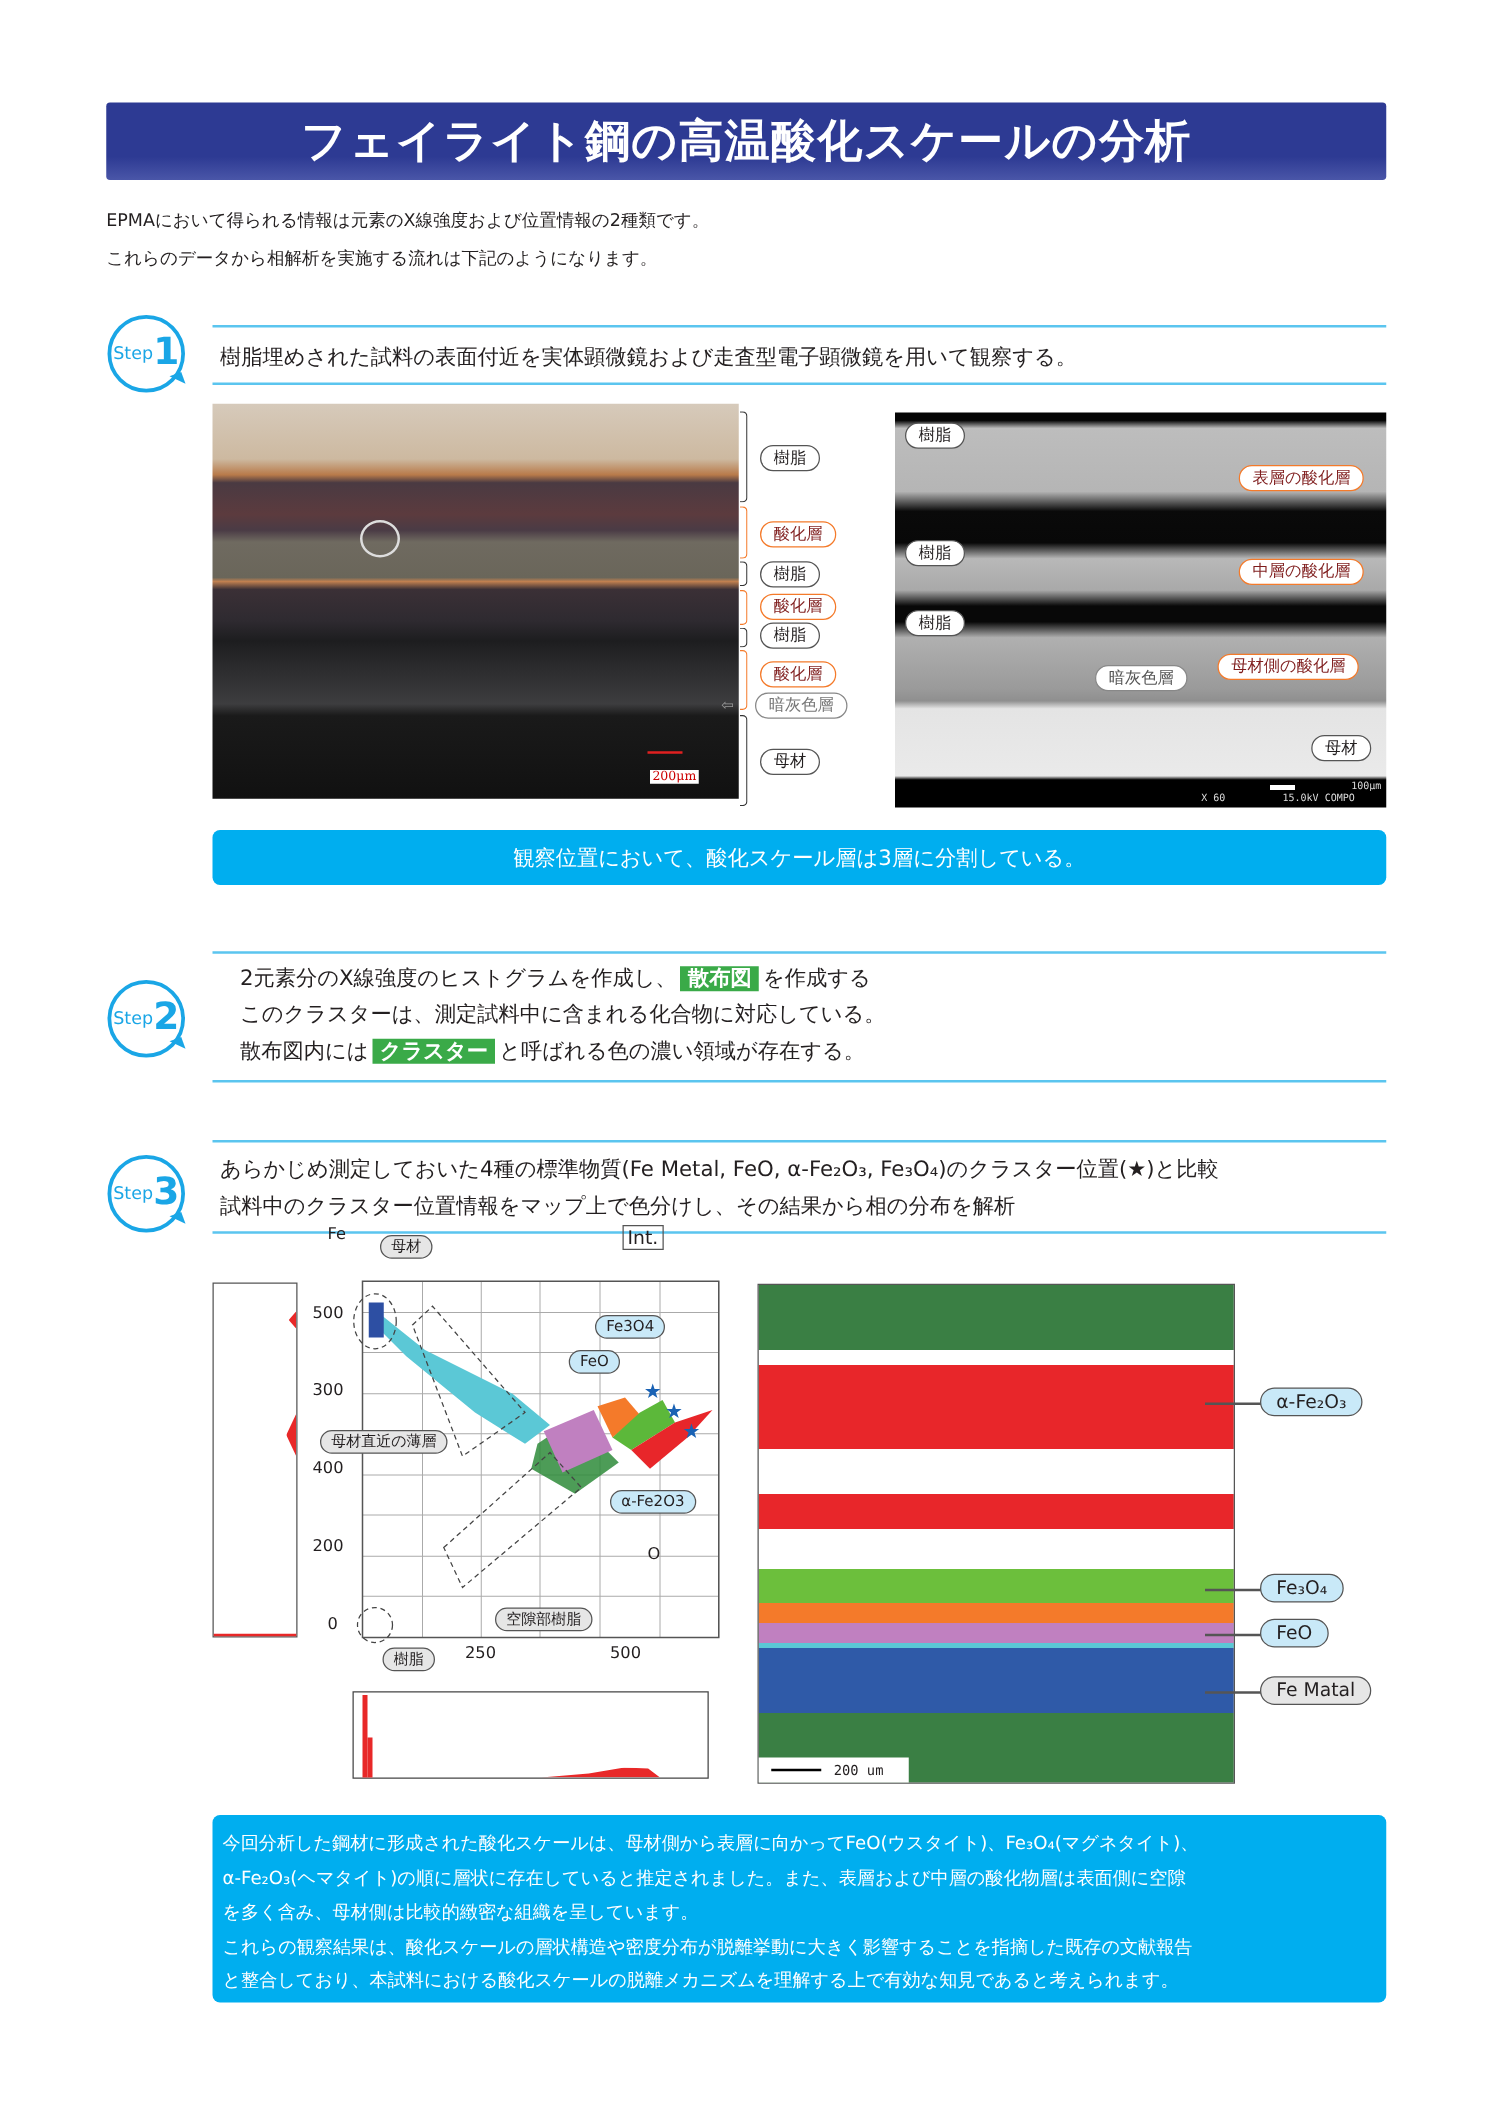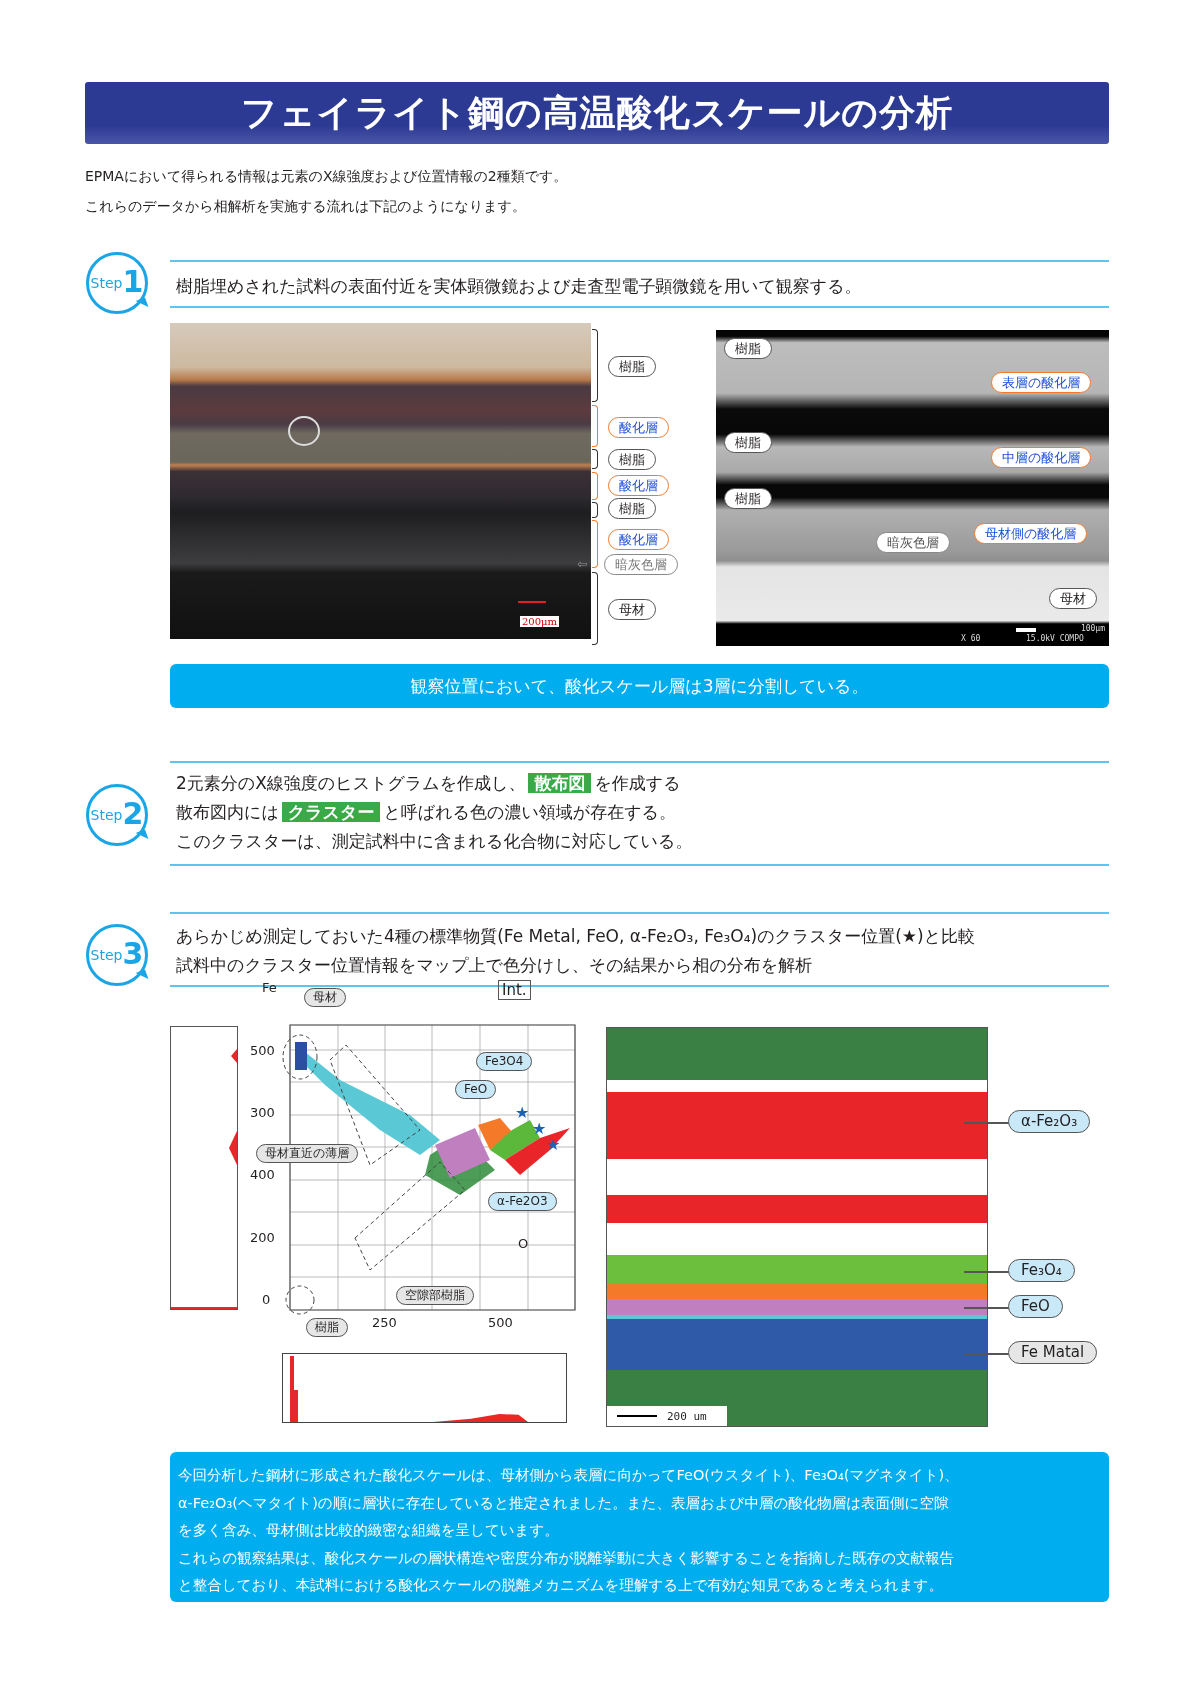--- a/index.html
+++ b/index.html
@@ -10,21 +10,21 @@
   .intro{left:85px;font-size:14px;color:#231f20}
   .hline{height:2px;background:#5bc5ef}
   .badge{width:62px;height:62px;border:3px solid #1aa6e6;border-radius:50%;background:#fff;display:flex;flex-direction:row;align-items:center;justify-content:center;color:#1aa6e6;line-height:1}
   .badge .st{font-size:14px}
   .badge .num{font-size:30px;font-weight:bold;margin-top:-2px}
   .badge .tail{position:absolute;right:-2px;bottom:2px;width:0;height:0;border-left:10px solid transparent;border-top:10px solid #1aa6e6;transform:rotate(-20deg)}
   .step-text{font-size:17px;color:#231f20;line-height:29px}
   .hl{background:#3aaa48;color:#fff;font-weight:bold;padding:0 6px;margin:0 3px}
   .panel{background:#00aeef;color:#fff;border-radius:6px}
   .lbl{position:absolute;border:1.5px solid #555;border-radius:11px;background:#fff;font-size:13px;padding:1px 10px;line-height:17px;white-space:nowrap}
-  .lbl.or{border-color:#f47a2a;color:#1d4ed8}
+  .lbl.or{border-color:#f47a2a;color:#7f1d1d}
   .lbl.gy{color:#777;border-color:#888}
   .lbl.blue{background:#c9e9f8;border-color:#555}
   .lbl.grey{background:#e6e6e6;border-color:#555}
   .brace{position:absolute;border-right:1.5px solid #333;border-top:1.5px solid #333;border-bottom:1.5px solid #333;width:6px;border-radius:0 4px 4px 0}
   .brace.or{border-color:#f47a2a}
   .axis-lbl{position:absolute;font-size:13px;color:#231f20}
 </style>
 </head>
 <body>
 
@@ -85,24 +85,24 @@
 <div class="abs panel" style="left:170px;top:664px;width:939px;height:44px;display:flex;align-items:center;justify-content:center;font-size:17px">
   <span>観察位置において、酸化スケール層は3層に分割している。</span>
 </div>
 
 <div class="abs hline" style="left:170px;top:761px;width:939px"></div>
 <div class="abs badge" style="left:86px;top:784px">
   <span class="st">Step</span>
   <span class="num">2</span>
   <span class="tail"></span>
 </div>
-<div class="abs step-text" style="left:176px;top:769px">
+<div class="abs step-text" style="left:192px;top:769px">
   <div><span>2元素分のX線強度のヒストグラムを作成し、</span><span class="hl">散布図</span><span>を作成する</span></div>
+  <div>このクラスターは、測定試料中に含まれる化合物に対応している。</div>
   <div><span>散布図内には</span><span class="hl">クラスター</span><span>と呼ばれる色の濃い領域が存在する。</span></div>
-  <div>このクラスターは、測定試料中に含まれる化合物に対応している。</div>
 </div>
 <div class="abs hline" style="left:170px;top:864px;width:939px"></div>
 
 <div class="abs hline" style="left:170px;top:912px;width:939px"></div>
 <div class="abs badge" style="left:86px;top:924px">
   <span class="st">Step</span>
   <span class="num">3</span>
   <span class="tail"></span>
 </div>
 <div class="abs step-text" style="left:176px;top:922px">

